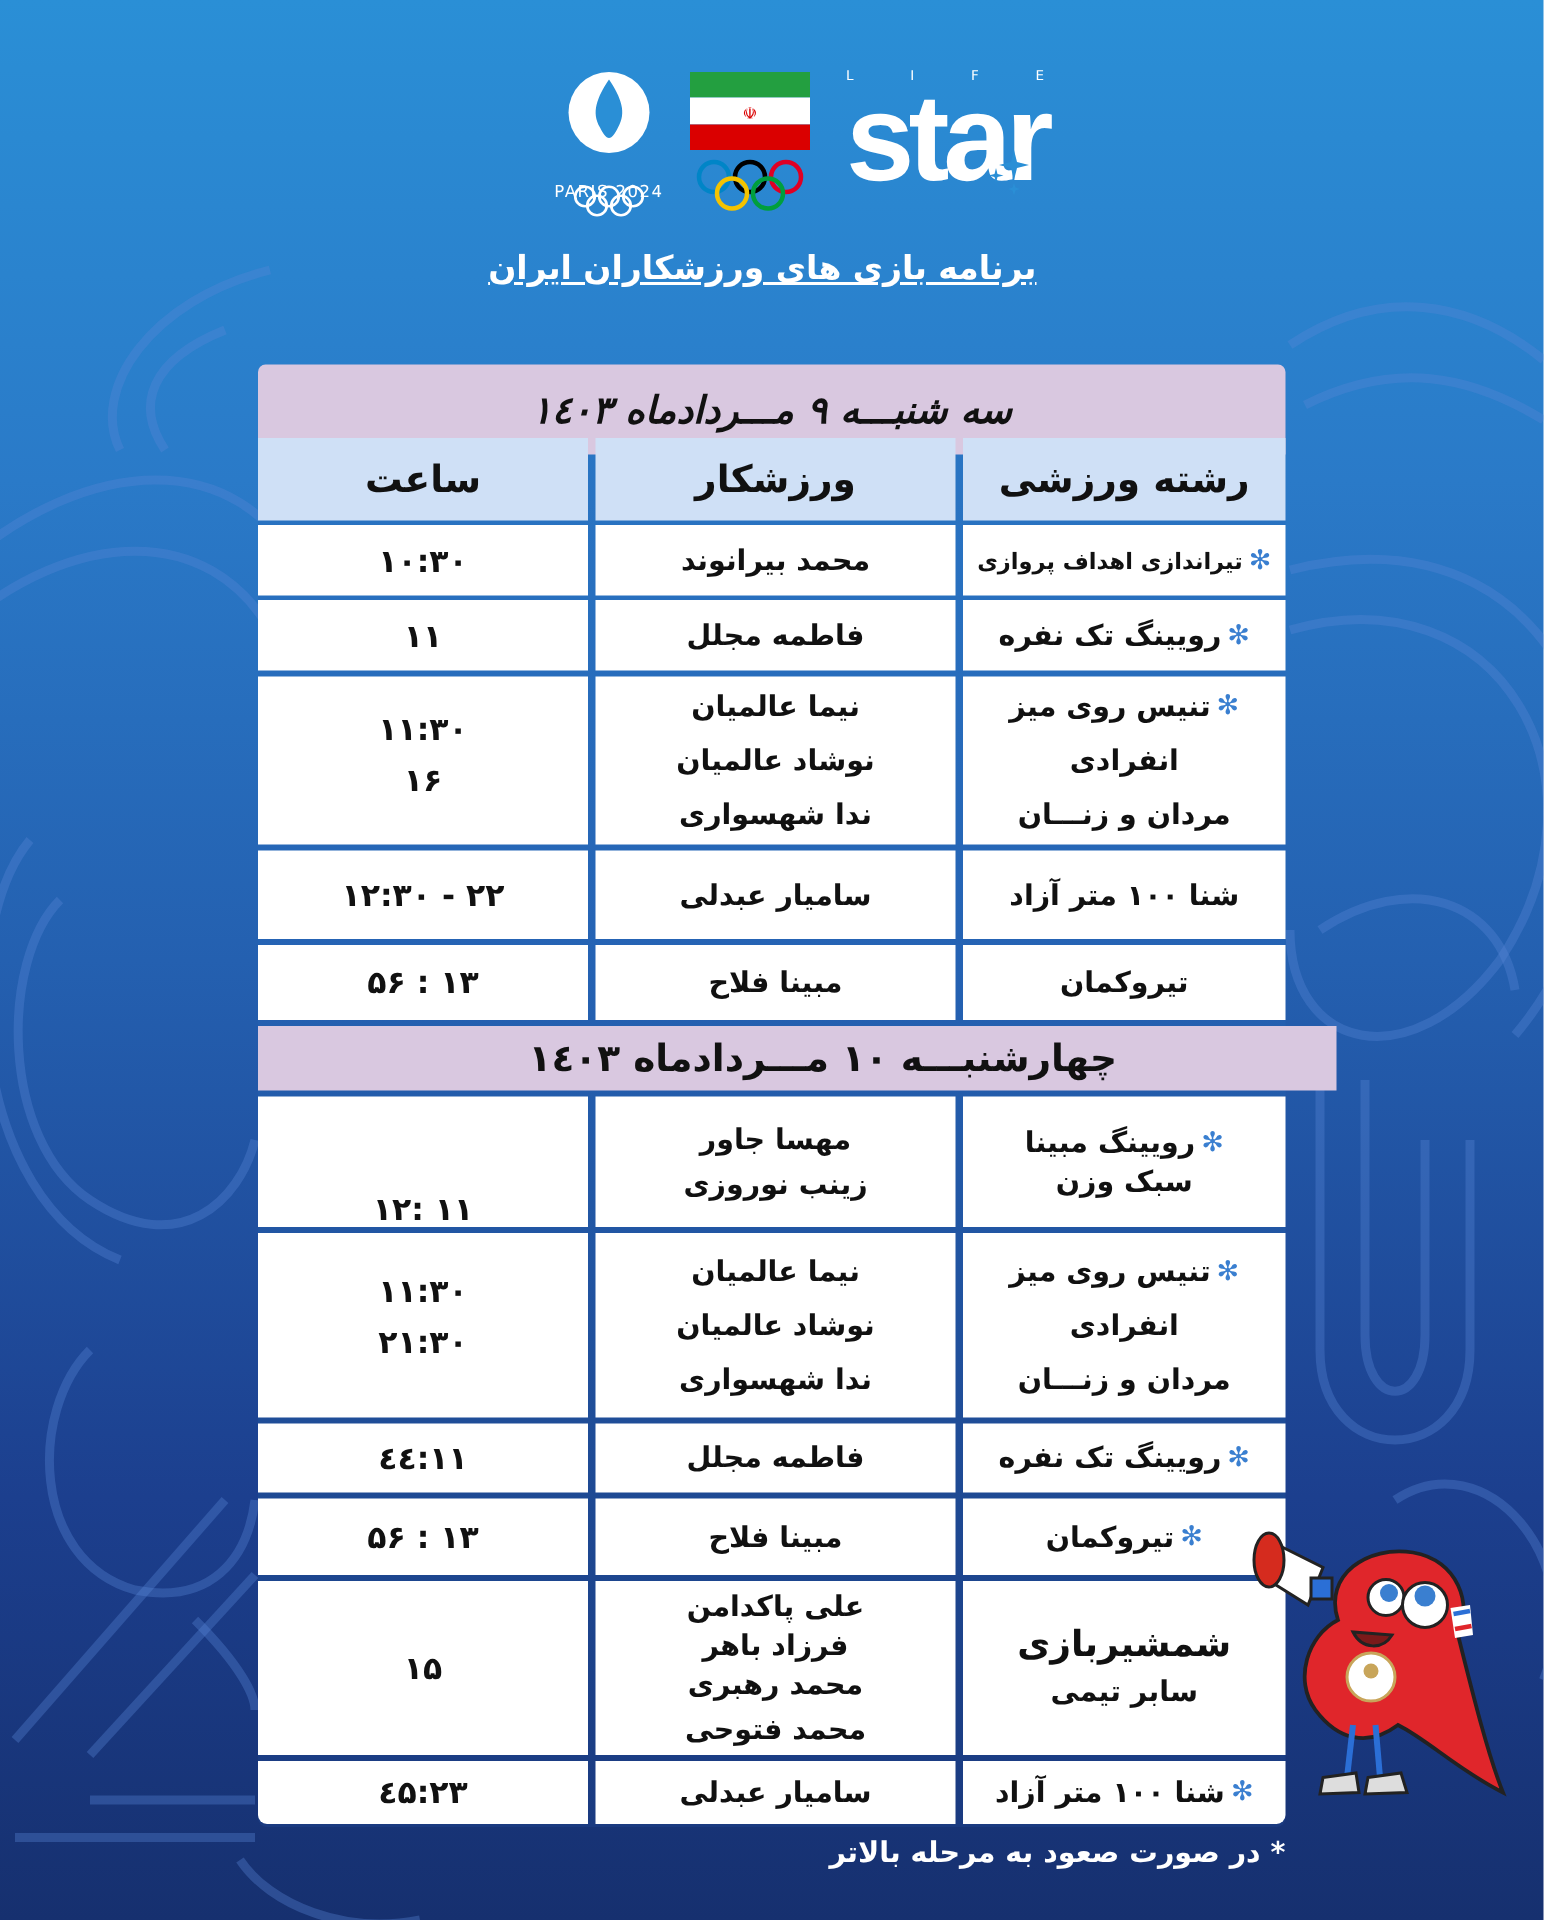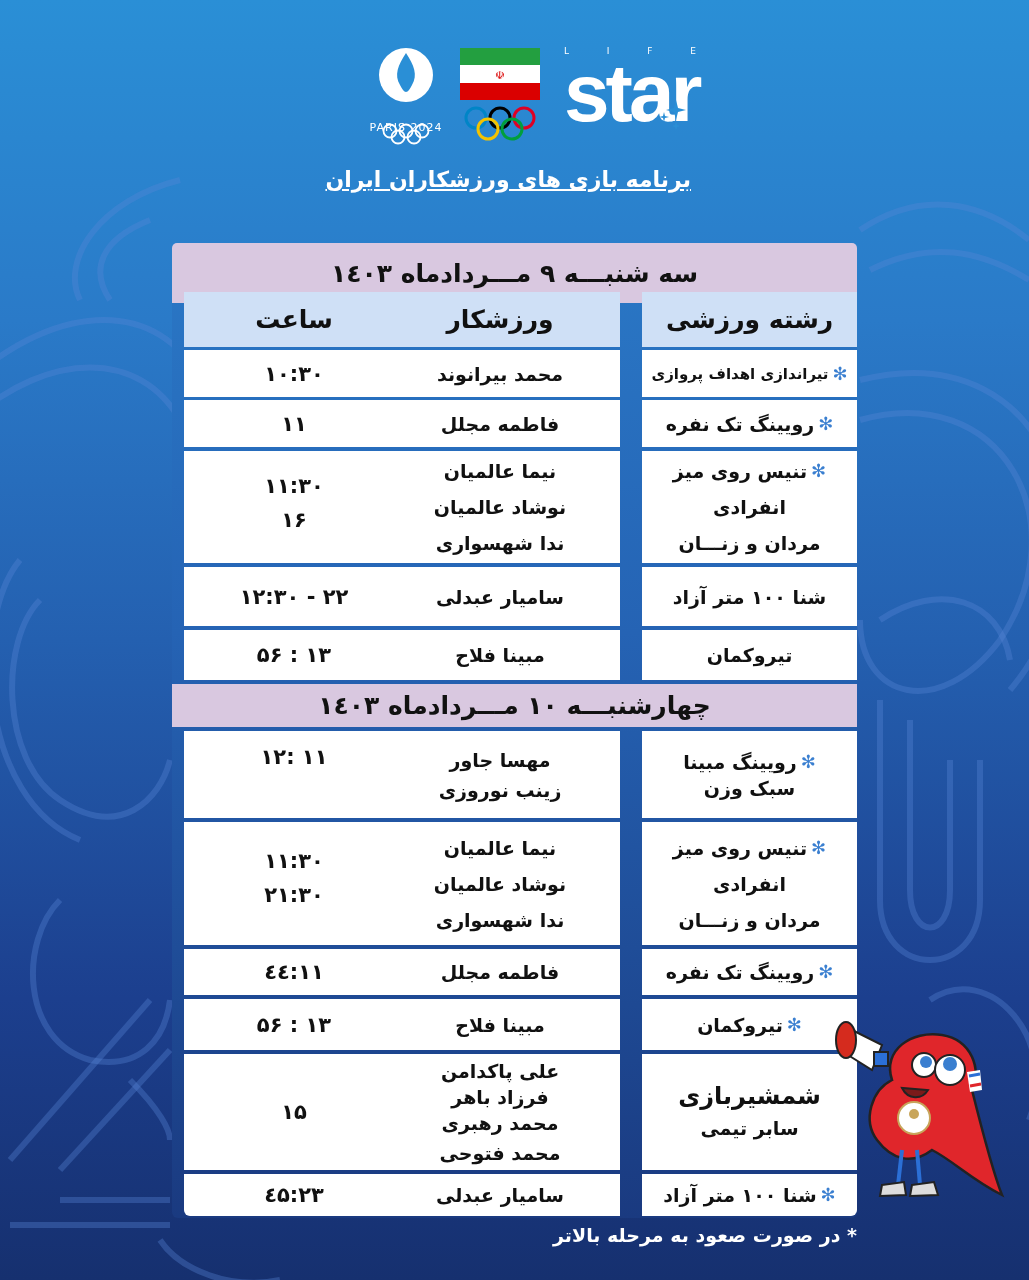--- a/index.html
+++ b/index.html
@@ -31,22 +31,22 @@
     display:flex; align-items:center; justify-content:center; direction:rtl;
     font-size:25px; font-weight:bold; color:#111; font-family:"DejaVu Sans", sans-serif;
   }
   .row { position:absolute; left:0; width:685px; }
   .cell {
     position:absolute; top:0; bottom:0; background:#fff;
     display:flex; flex-direction:column; align-items:center; justify-content:center;
     direction:rtl; color:#111; font-weight:bold; text-align:center;
   }
   .hdr .cell { background:#cfe0f6; font-size:25px; }
-  .c-time { left:12px; width:220px; font-size:21px; }
-  .c-ath { left:208px; width:240px; font-size:19px; line-height:36px; }
+  .c-time { left:0; width:220px; font-size:21px; }
+  .c-ath { left:225px; width:240px; font-size:19px; line-height:36px; }
   .c-sport { left:470px; width:215px; font-size:19px; line-height:36px; }
   .c-sport .line { display:flex; align-items:center; gap:4px; }
   .ast { color:#3a7fd0; font-size:18px; font-weight:normal; }
   .small { font-size:15px; }
   .line { white-space:nowrap; }
   .tight .line { line-height:26px; }
   .rounded-bl { border-bottom-left-radius:6px; }
   .rounded-br { border-bottom-right-radius:6px; }
 
   .footnote {
@@ -135,21 +135,21 @@
   </svg>
 </div>
 
 <div class="title">
   <div>برنامه بازی های ورزشکاران ایران</div>
 </div>
 
 <div class="table">
   <div class="abs" style="left:0;top:0;width:685px;height:975px;background:linear-gradient(180deg,#2a78c6 0%,#2563b4 40%,#1a3a80 100%);border-radius:6px;"></div>
 
-  <div class="dayhead" style="top:0;height:60px;">سه شنبـــه  ۹  مـــردادماه ۱٤۰۳</div>
+  <div class="dayhead" style="top:0;height:60px;font-style:italic;">سه شنبـــه  ۹  مـــردادماه ۱٤۰۳</div>
 
   <div class="row hdr" style="top:49px;height:55px;">
     <div class="cell c-sport" style="font-size:25px">رشته ورزشی</div>
     <div class="cell c-ath" style="font-size:25px">ورزشکار</div>
     <div class="cell c-time" style="font-size:25px">ساعت</div>
   </div>
 
   <div class="row" style="top:107px;height:47px;">
     <div class="cell c-sport">
       <div class="line small">
@@ -217,35 +217,35 @@
         <div class="line">تیروکمان</div>
       </div>
     <div class="cell c-ath">
         <div class="line">مبینا فلاح</div>
       </div>
     <div class="cell c-time">
         <div class="line">۱۳ : ۵۶</div>
       </div>
   </div>
 
-  <div class="dayhead" style="top:441px;height:43px;border-radius:0;">چهارشنبـــه  ۱۰  مـــردادماه ۱٤۰۳</div>
+  <div class="dayhead" style="top:441px;height:43px;border-radius:0;padding-left:34px;">چهارشنبـــه  ۱۰  مـــردادماه ۱٤۰۳</div>
 
   <div class="row" style="top:488px;height:87px;">
     <div class="cell c-sport tight" style="line-height:30px">
       <div class="line">
           <span class="ast">✻</span>
           <span>رویینگ مبینا</span>
         </div>
       <div class="line">سبک وزن</div>
     </div>
     <div class="cell c-ath" style="line-height:30px">
       <div class="line">مهسا جاور</div>
       <div class="line">زینب نوروزی</div>
     </div>
-    <div class="cell c-time" style="justify-content:flex-start;padding-top:14px;box-sizing:border-box">
+    <div class="cell c-time" style="justify-content:flex-end;padding-top:14px;box-sizing:border-box">
       <div class="line">۱۱ :۱۲</div>
     </div>
   </div>
 
   <div class="row" style="top:579px;height:123px;">
     <div class="cell c-sport">
       <div class="line">
           <span class="ast">✻</span>
           <span>تنیس روی میز</span>
         </div>

